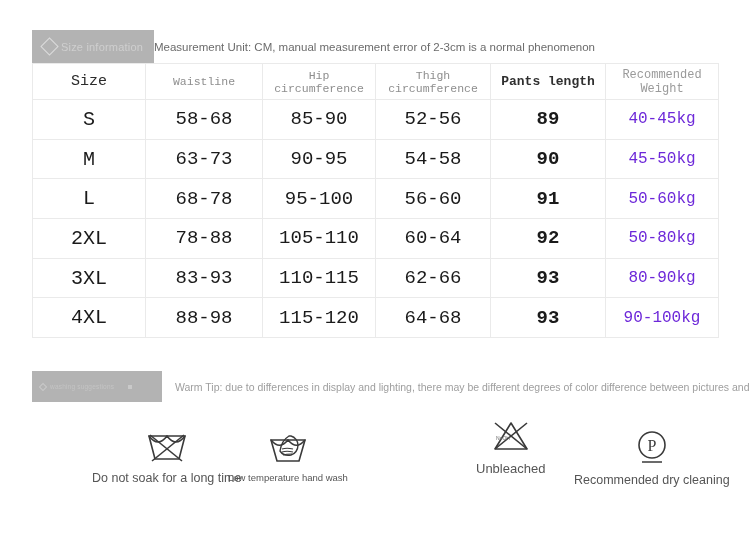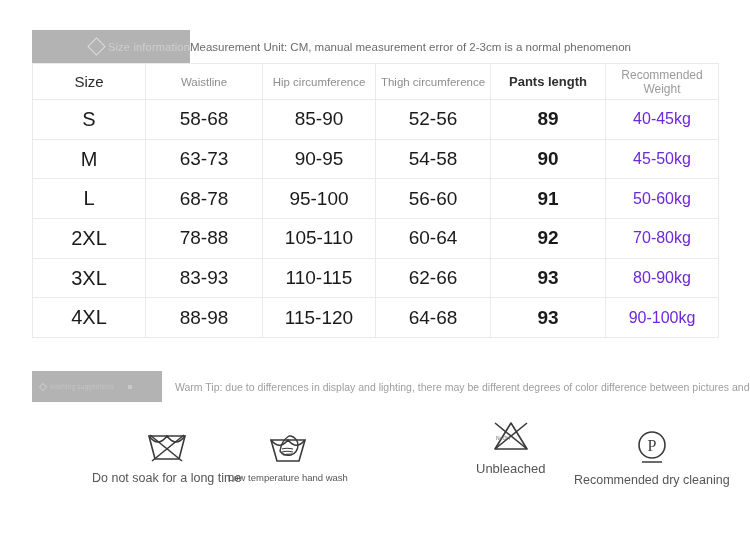--- a/index.html
+++ b/index.html
@@ -23,27 +23,26 @@
     width: 686px;
     height: 33px;
     display: flex;
     align-items: stretch;
   }
   .info-tag {
     width: 122px;
     background: #b3b3b3;
     display: flex;
     align-items: center;
-    justify-content: flex-end;
+    justify-content: center;
     gap: 5px;
     color: #cfcfcf;
     font-size: 11px;
     letter-spacing: .2px;
     flex: 0 0 auto;
-    padding-left: 36px;
   }
   .diamond-icon {
     width: 11px;
     height: 11px;
     border: 1.3px solid #dcdcdc;
     transform: rotate(45deg);
     flex: 0 0 auto;
     display: block;
   }
   .info-note {
@@ -63,20 +62,21 @@
     top: 63px;
     width: 686px;
     border-collapse: collapse;
     table-layout: fixed;
   }
   .size-table td, .size-table th {
     border: 1px solid #eaeaea;
     text-align: center;
     vertical-align: middle;
     padding: 0;
+    font-family: Liberation Mono, monospace;
   }
   .size-table thead th { height: 35px; }
   .size-table tbody td { height: 38.7px; }
 
   
   .col-size  { width: 113px; }
   .col-waist { width: 117px; }
   .col-hip   { width: 113px; }
   .col-thigh { width: 115px; }
   .col-pants { width: 115px; }
@@ -229,21 +229,21 @@
       <td class="c-num">56-60</td>
       <td class="c-pants">91</td>
       <td class="c-weight">50-60kg</td>
     </tr>
     <tr>
       <td class="c-size">2XL</td>
       <td class="c-num">78-88</td>
       <td class="c-num">105-110</td>
       <td class="c-num">60-64</td>
       <td class="c-pants">92</td>
-      <td class="c-weight">70-80kg</td>
+      <td class="c-weight">50-80kg</td>
     </tr>
     <tr>
       <td class="c-size">3XL</td>
       <td class="c-num">83-93</td>
       <td class="c-num">110-115</td>
       <td class="c-num">62-66</td>
       <td class="c-pants">93</td>
       <td class="c-weight">80-90kg</td>
     </tr>
     <tr>

